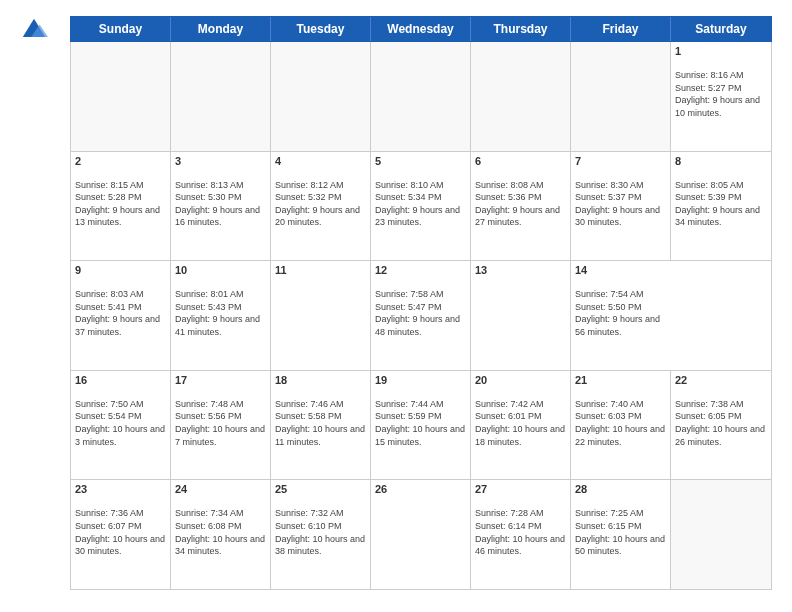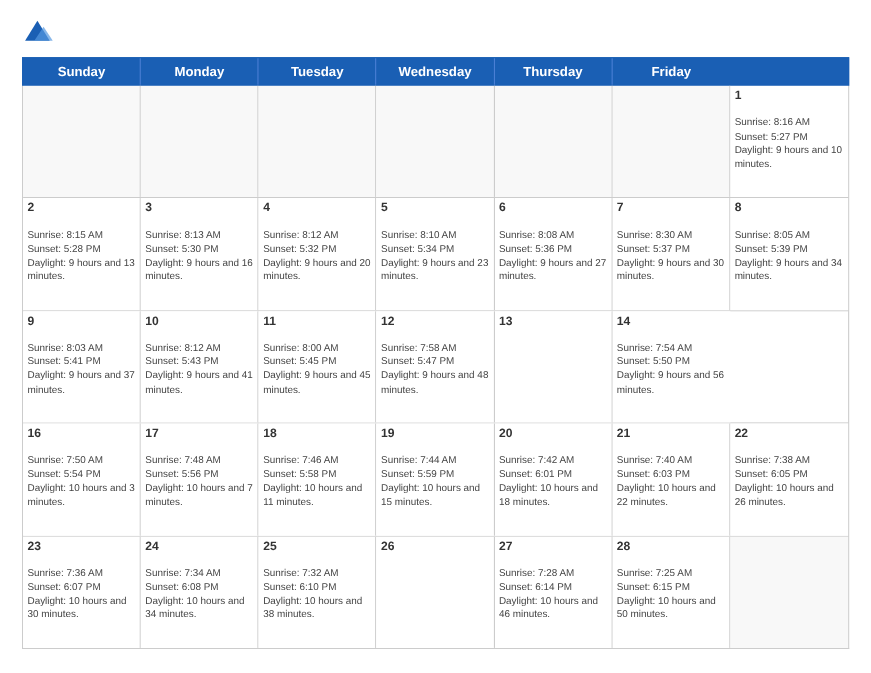--- a/index.html
+++ b/index.html
@@ -8,21 +8,21 @@
       background: #fff;
       width: 792px;
       height: 612px;
       overflow: hidden;
     }
     .page {
       width: 792px;
       height: 600px;
       padding: 16px 20px 10px 20px;
       display: flex;
-      flex-direction: column;
+      gap: 20px;
     }
     .header {
       display: flex;
       justify-content: space-between;
       align-items: flex-start;
       margin-bottom: 8px;
     }
     .logo {
       display: flex;
       align-items: center;
@@ -131,20 +131,21 @@
   </div>
 
   <div class="calendar">
     <div class="cal-header" id="cal-header">
         <div class="cal-header-cell">Sunday</div>
         <div class="cal-header-cell">Monday</div>
         <div class="cal-header-cell">Tuesday</div>
         <div class="cal-header-cell">Wednesday</div>
         <div class="cal-header-cell">Thursday</div>
         <div class="cal-header-cell">Friday</div>
+        <div class="cal-header-cell">Saturday</div>
       </div>
     <div class="cal-body" id="cal-body">
         <div class="cal-row">
           <div class="cal-cell empty"></div>
           <div class="cal-cell empty"></div>
           <div class="cal-cell empty"></div>
           <div class="cal-cell empty"></div>
           <div class="cal-cell empty"></div>
           <div class="cal-cell empty"></div>
           <div class="cal-cell">
@@ -200,29 +201,26 @@
         </div>
         <div class="cal-row">
           <div class="cal-cell">
             <span class="day-num">9</span>
             <div class="cell-info">Sunrise: 8:03 AM
 Sunset: 5:41 PM
 Daylight: 9 hours and 37 minutes.</div>
           </div>
           <div class="cal-cell">
             <span class="day-num">10</span>
-            <div class="cell-info">Sunrise: 8:12 AM
+            <div class="cell-info">Sunrise: 8:01 AM
 Sunset: 5:43 PM
 Daylight: 9 hours and 41 minutes.</div>
           </div>
           <div class="cal-cell">
             <span class="day-num">11</span>
-            <div class="cell-info">Sunrise: 8:00 AM
-Sunset: 5:45 PM
-Daylight: 9 hours and 45 minutes.</div>
           </div>
           <div class="cal-cell">
             <span class="day-num">12</span>
             <div class="cell-info">Sunrise: 7:58 AM
 Sunset: 5:47 PM
 Daylight: 9 hours and 48 minutes.</div>
           </div>
           <div class="cal-cell">
             <span class="day-num">13</span>
           </div>

